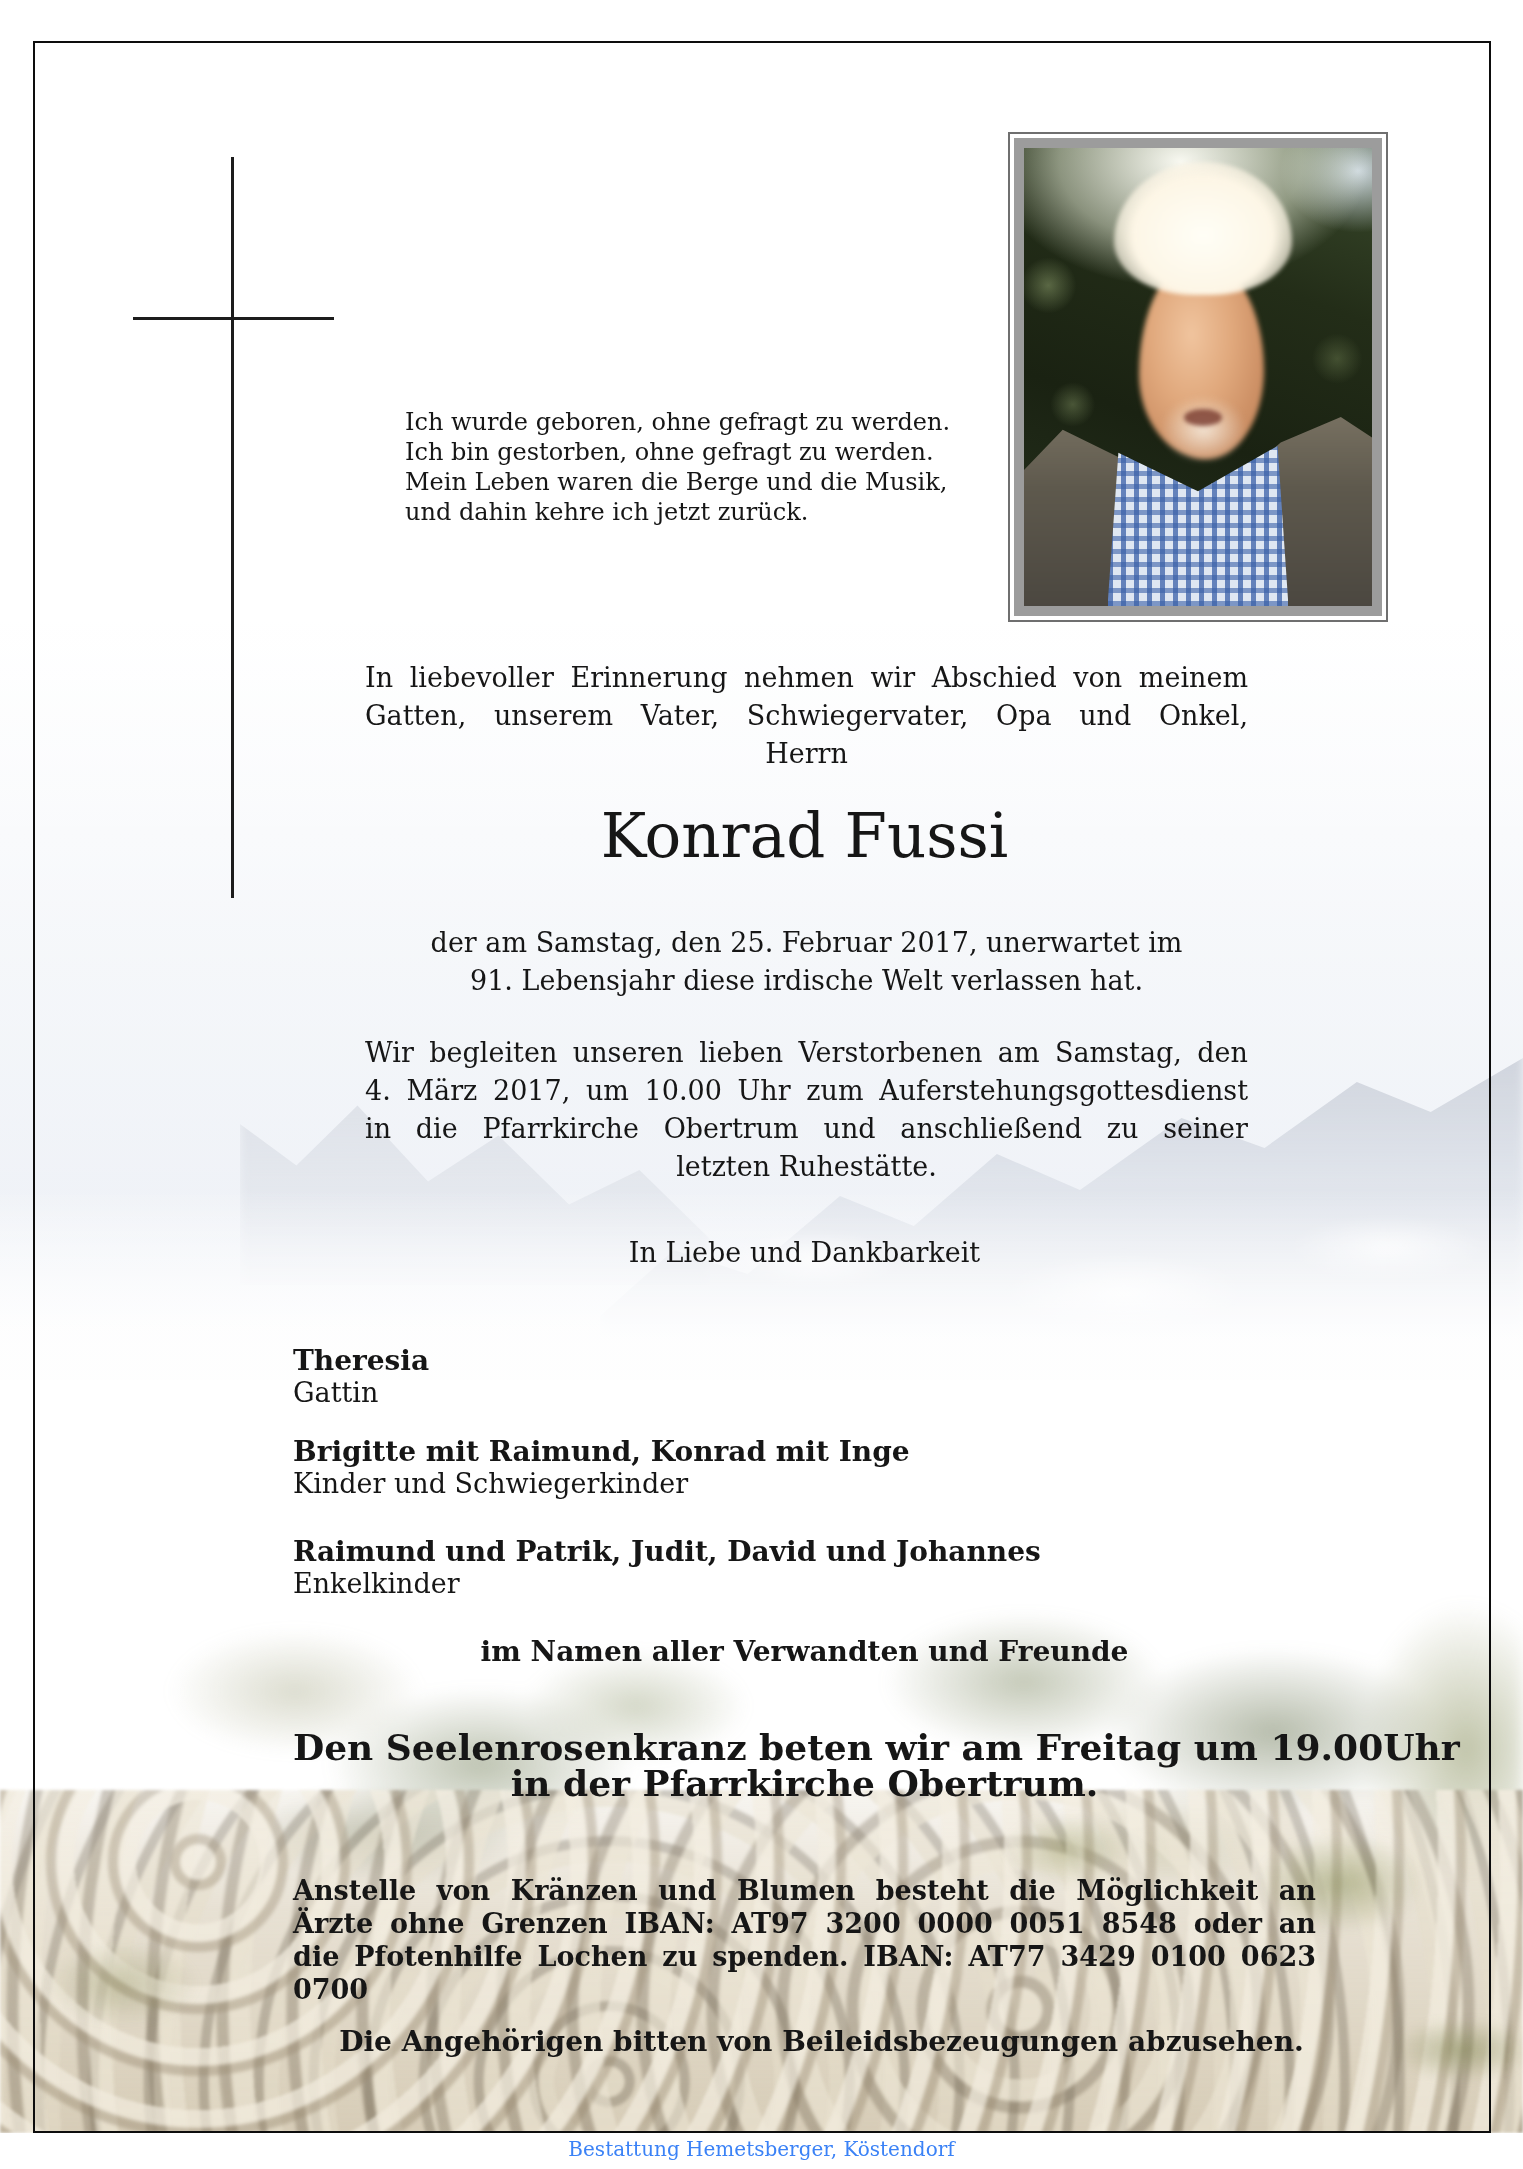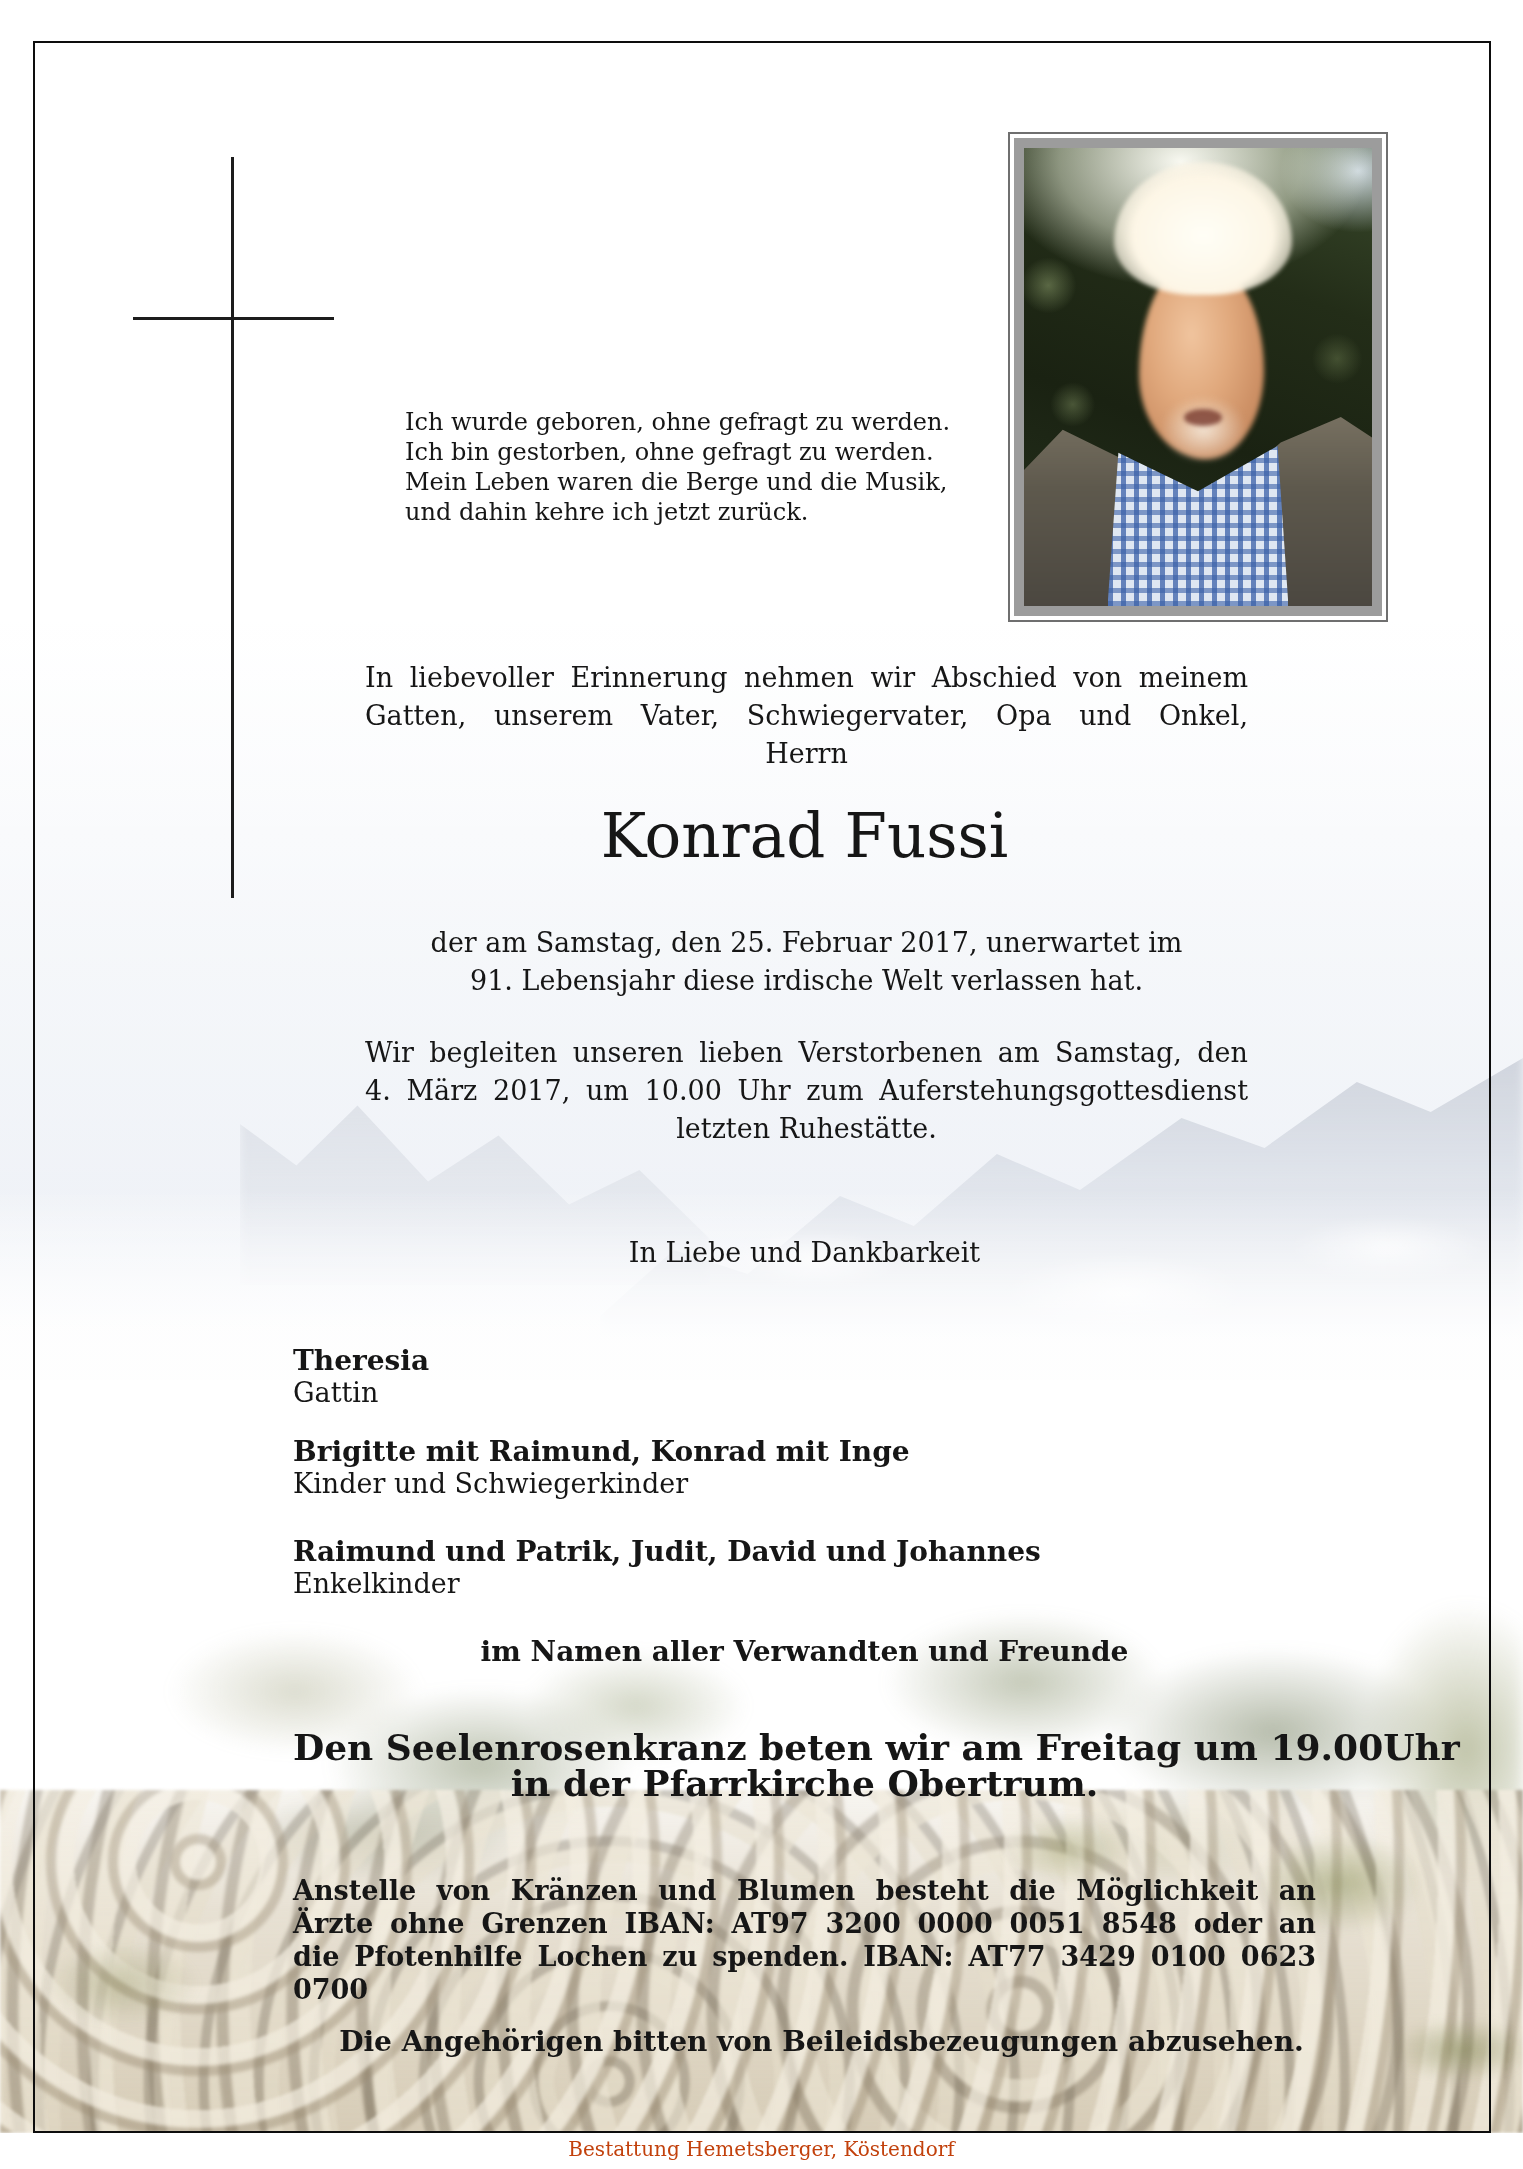--- a/index.html
+++ b/index.html
@@ -119,21 +119,21 @@
   .gratitude{left:293px;top:1237px;width:1023px;font-size:27px;text-align:center;white-space:nowrap;}
   .mourner-name{left:293px;width:1023px;font-size:28px;font-weight:700;text-align:left;white-space:nowrap;}
   .mourner-rel{left:293px;width:1023px;font-size:27px;white-space:nowrap;}
   .m1n{top:1344px;} .m1r{top:1377px;}
   .m2n{top:1435px;} .m2r{top:1468px;}
   .m3n{top:1535px;} .m3r{top:1568px;}
   .closing{left:293px;top:1635px;width:1023px;font-size:28px;font-weight:700;text-align:center;white-space:nowrap;}
   .rosary{left:293px;top:1729px;width:1023px;font-size:36px;font-weight:700;line-height:36px;}
   .donation{left:293px;top:1874px;width:1023px;font-size:27px;font-weight:700;line-height:33px;}
   .condolence{left:310px;top:2025px;width:1023px;font-size:28px;font-weight:700;text-align:center;white-space:nowrap;}
-  .footer{left:0;top:2137px;width:1523px;font-size:20px;text-align:center;color:#c2410c;}
+  .footer{left:0;top:2137px;width:1523px;font-size:20px;text-align:center;color:#3b82f6;}
 </style>
 </head>
 <body>
 
 <div class="scenery">
   <div class="sky-tint abs"></div>
   <div class="ridge-left abs"></div>
   <div class="ridge-right abs"></div>
   <div class="ridge-snow abs"></div>
   <div class="fog-band abs"></div>
@@ -182,20 +182,21 @@
 <div class="txt deceased-name">Konrad Fussi</div>
 
 <div class="txt death">
   <span class="line center">der am Samstag, den 25. Februar 2017, unerwartet im</span>
   <span class="line center">91. Lebensjahr diese irdische Welt verlassen hat.</span>
 </div>
 
 <div class="txt funeral">
   <span class="line stretch">Wir begleiten unseren lieben Verstorbenen am Samstag, den</span>
   <span class="line stretch">4. März 2017, um 10.00 Uhr zum Auferstehungsgottesdienst</span>
+  <span class="line stretch">in die Pfarrkirche Obertrum und anschließend zu seiner</span>
   <span class="line center">letzten Ruhestätte.</span>
 </div>
 
 <div class="txt gratitude">In Liebe und Dankbarkeit</div>
 
 <div class="txt mourner-name m1n">Theresia</div>
 <div class="txt mourner-rel m1r">Gattin</div>
 
 <div class="txt mourner-name m2n">Brigitte mit Raimund, Konrad mit Inge</div>
 <div class="txt mourner-rel m2r">Kinder und Schwiegerkinder</div>

